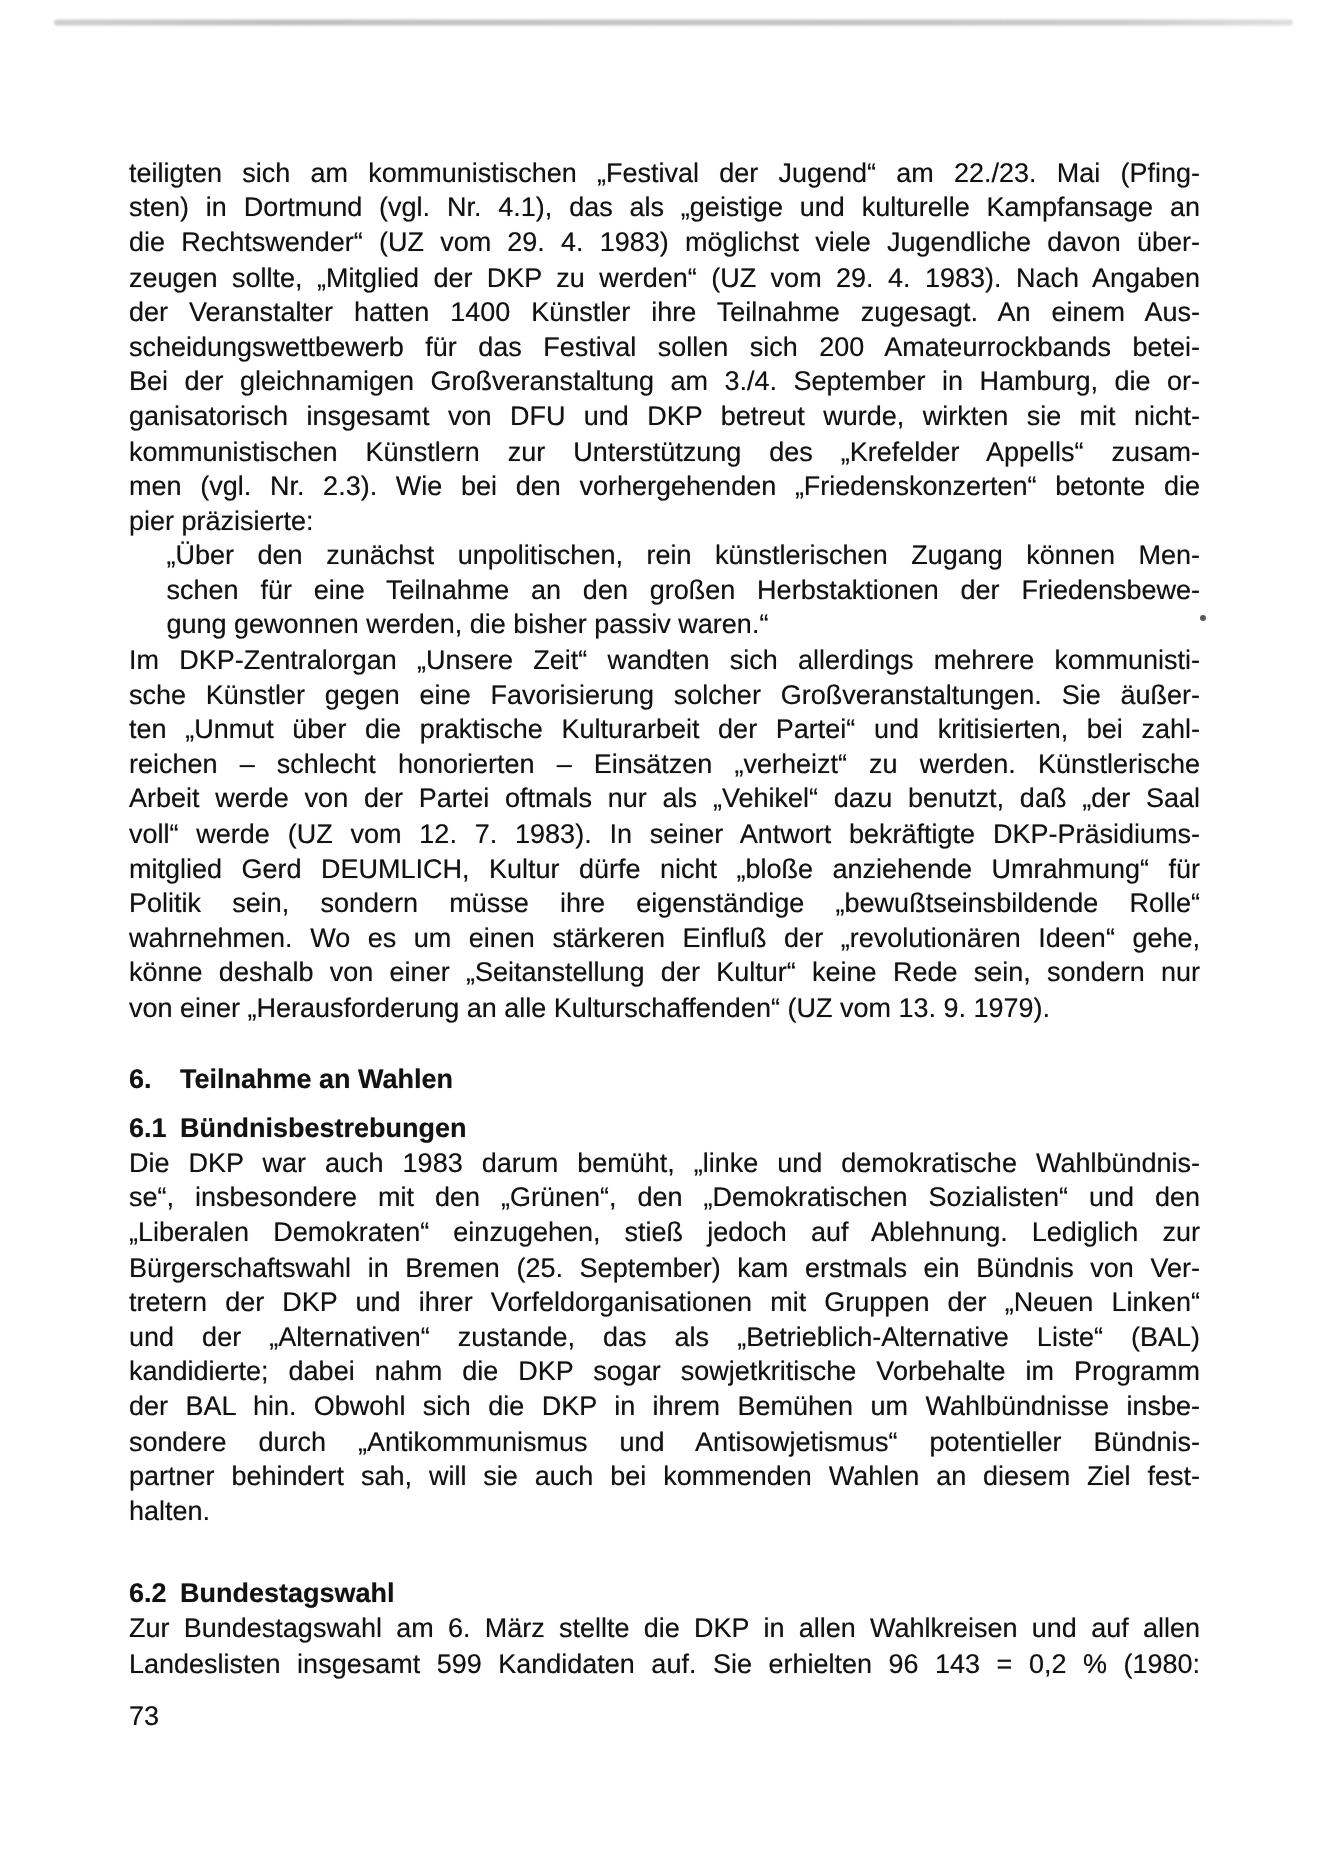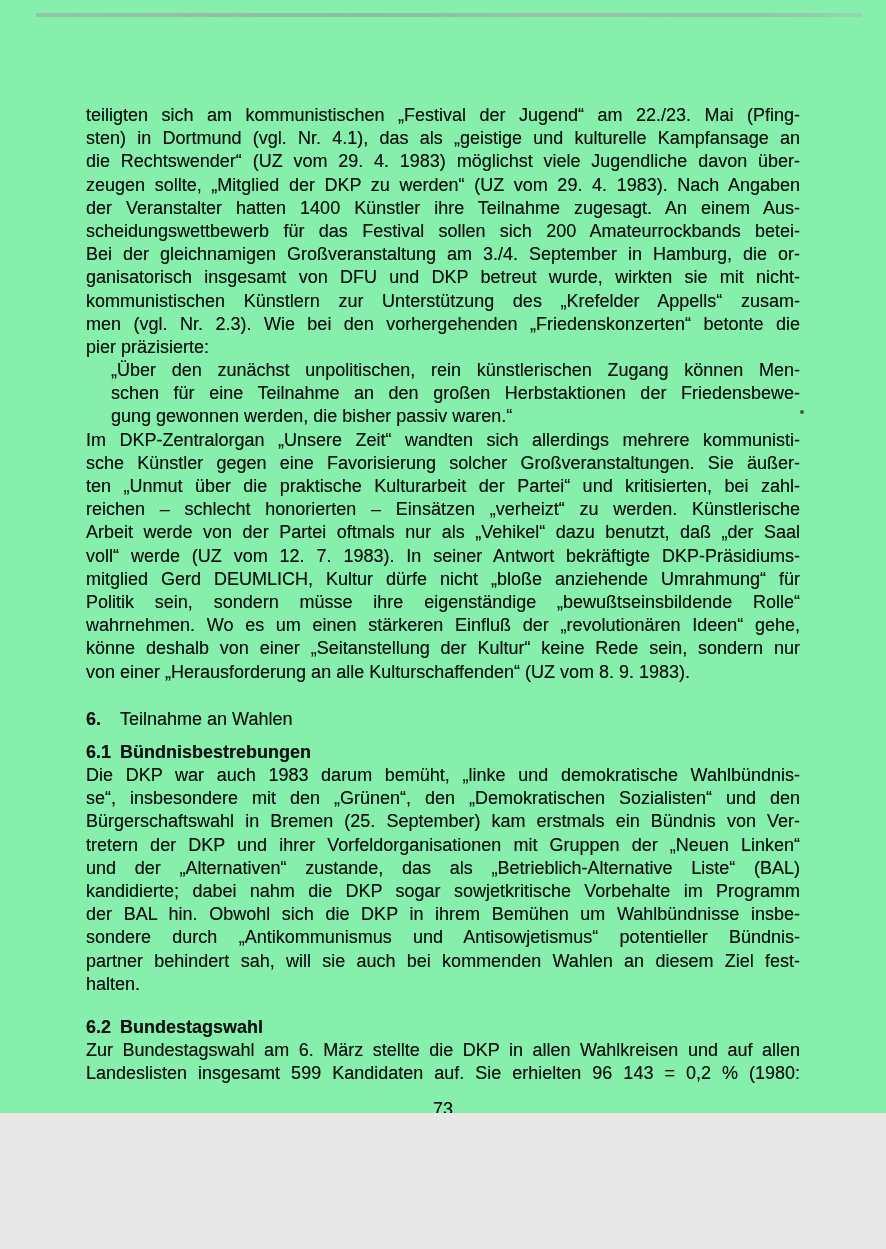--- a/index.html
+++ b/index.html
@@ -1,20 +1,20 @@
 <!DOCTYPE html>
 <html lang="de"><head>
 <meta charset="utf-8">
 <style>
   html,body{margin:0;padding:0;background:#e8e8e8;}
   .page{
     position:relative;
-    width:886px;height:1113px;
+    width:886px;height:1249px;
     margin:0 auto;
-    background:#86efac;
+    background:#ffffff;
     overflow:hidden;
     font-family:"Liberation Sans",sans-serif;
     color:#121212;
   }
   
   .scan-line{
     position:absolute;left:36px;top:13px;width:826px;height:4px;
     background:linear-gradient(90deg,
       rgba(150,150,150,.45) 0%,
       rgba(165,165,165,.70) 18%,
@@ -38,26 +38,26 @@
   .line{
     text-align:justify;
     text-align-last:justify;
     height:23.2px;
     overflow:hidden;
     white-space:normal;
   }
   .line.flush{text-align-last:left;}
   .line.quote{padding-left:25px;}
   .heading{margin-top:24px;font-weight:700;}
-  .subheading{margin-top:20px;}
+  .subheading{margin-top:32px;}
   .heading + .subheading{margin-top:10px;}
   .h-num{display:inline-block;width:34px;font-weight:700;}
-  .heading .h-title{font-weight:400;}
+  .heading .h-title{font-weight:700;}
   .subheading .h-title{font-weight:700;}
-  .page-number{margin-top:12px;text-align:center;}
+  .page-number{margin-top:12px;text-align:left;}
 </style>
 </head>
 <body>
 
 <div class="page">
   <div class="scan-line"></div>
   <div class="artifact-dot"></div>
 
   <div class="text-column">
     <div id="text-blocks">
@@ -85,27 +85,28 @@
           <div class="line">Im DKP-Zentralorgan „Unsere Zeit“ wandten sich allerdings mehrere kommunisti-</div>
           <div class="line">sche Künstler gegen eine Favorisierung solcher Großveranstaltungen. Sie äußer-</div>
           <div class="line">ten „Unmut über die praktische Kulturarbeit der Partei“ und kritisierten, bei zahl-</div>
           <div class="line">reichen – schlecht honorierten – Einsätzen „verheizt“ zu werden. Künstlerische</div>
           <div class="line">Arbeit werde von der Partei oftmals nur als „Vehikel“ dazu benutzt, daß „der Saal</div>
           <div class="line">voll“ werde (UZ vom 12. 7. 1983). In seiner Antwort bekräftigte DKP-Präsidiums-</div>
           <div class="line">mitglied Gerd DEUMLICH, Kultur dürfe nicht „bloße anziehende Umrahmung“ für</div>
           <div class="line">Politik sein, sondern müsse ihre eigenständige „bewußtseinsbildende Rolle“</div>
           <div class="line">wahrnehmen. Wo es um einen stärkeren Einfluß der „revolutionären Ideen“ gehe,</div>
           <div class="line">könne deshalb von einer „Seitanstellung der Kultur“ keine Rede sein, sondern nur</div>
-          <div class="line flush">von einer „Herausforderung an alle Kulturschaffenden“ (UZ vom 8. 9. 1983).</div>
+          <div class="line flush">von einer „Herausforderung an alle Kulturschaffenden“ (UZ vom 13. 9. 1979).</div>
         </div>
         <div class="heading"><span class="h-num">6.</span><span class="h-title">Teilnahme an Wahlen</span></div>
         <div class="subheading"><span class="h-num">6.1</span><span class="h-title">Bündnisbestrebungen</span></div>
         <div>
           <div class="line">Die DKP war auch 1983 darum bemüht, „linke und demokratische Wahlbündnis-</div>
           <div class="line">se“, insbesondere mit den „Grünen“, den „Demokratischen Sozialisten“ und den</div>
+          <div class="line">„Liberalen Demokraten“ einzugehen, stieß jedoch auf Ablehnung. Lediglich zur</div>
           <div class="line">Bürgerschaftswahl in Bremen (25. September) kam erstmals ein Bündnis von Ver-</div>
           <div class="line">tretern der DKP und ihrer Vorfeldorganisationen mit Gruppen der „Neuen Linken“</div>
           <div class="line">und der „Alternativen“ zustande, das als „Betrieblich-Alternative Liste“ (BAL)</div>
           <div class="line">kandidierte; dabei nahm die DKP sogar sowjetkritische Vorbehalte im Programm</div>
           <div class="line">der BAL hin. Obwohl sich die DKP in ihrem Bemühen um Wahlbündnisse insbe-</div>
           <div class="line">sondere durch „Antikommunismus und Antisowjetismus“ potentieller Bündnis-</div>
           <div class="line">partner behindert sah, will sie auch bei kommenden Wahlen an diesem Ziel fest-</div>
           <div class="line flush">halten.</div>
         </div>
         <div class="subheading"><span class="h-num">6.2</span><span class="h-title">Bundestagswahl</span></div>

